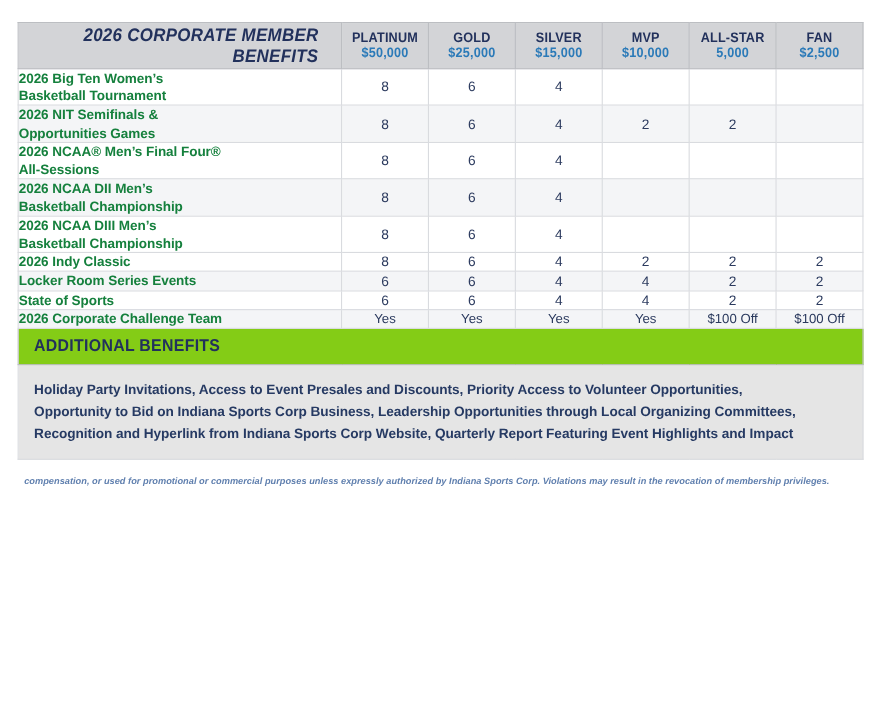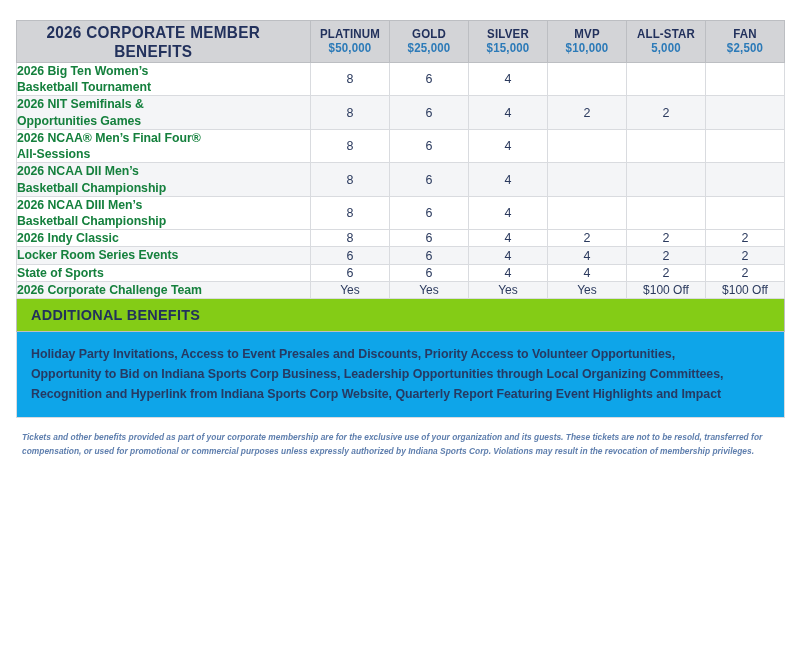--- a/index.html
+++ b/index.html
@@ -32,24 +32,25 @@
     margin: 0;
   }
 
   
   thead th {
     background: #d3d4d7;
     border-color: #bcbec2 !important;
     vertical-align: middle;
   }
   .hdr-title {
-    text-align: center;
+    text-align: right;
     padding: 8px 14px 8px 14px;
     height: 42px;
     box-sizing: border-box;
+    font-style: italic;
   }
   .hdr-title span {
     display: block;
     font-family: "Liberation Sans Narrow", "Liberation Sans", sans-serif;
     font-weight: bold;
     font-size: 16.5px;
     letter-spacing: 0.3px;
     color: #22315c;
     text-transform: uppercase;
     transform: scaleX(0.93);
@@ -114,21 +115,21 @@
     font-family: "Liberation Sans Narrow", "Liberation Sans", sans-serif;
     font-weight: bold;
     font-size: 15.5px;
     letter-spacing: 0.3px;
     color: #22315c;
     text-transform: uppercase;
     transform: scaleX(0.93);
     transform-origin: left center;
   }
   tr.addl-body td {
-    background: #0ea5e9;
+    background: #e5e5e5;
     padding: 12px 14px 13px 14px;
   }
   tr.addl-body p {
     margin: 0;
     font-size: 12.4px;
     font-weight: bold;
     color: #263a63;
     line-height: 1.62;
     letter-spacing: -0.05px;
   }
@@ -322,17 +323,16 @@
           <p>Holiday Party Invitations, Access to Event Presales and Discounts, Priority Access to Volunteer Opportunities,</p>
           <p>Opportunity to Bid on Indiana Sports Corp Business, Leadership Opportunities through Local Organizing Committees,</p>
           <p>Recognition and Hyperlink from Indiana Sports Corp Website, Quarterly Report Featuring Event Highlights and Impact</p>
         </td>
       </tr>
 
     </tbody>
   </table>
 
   <div class="disclaimer">
-    <p>Tickets and other benefits provided as part of your corporate membership are for the exclusive use of your organization and its guests. These tickets are not to be resold, transferred for</p>
     <p>compensation, or used for promotional or commercial purposes unless expressly authorized by Indiana Sports Corp. Violations may result in the revocation of membership privileges.</p>
   </div>
 
 </div>
 
 </body></html>

